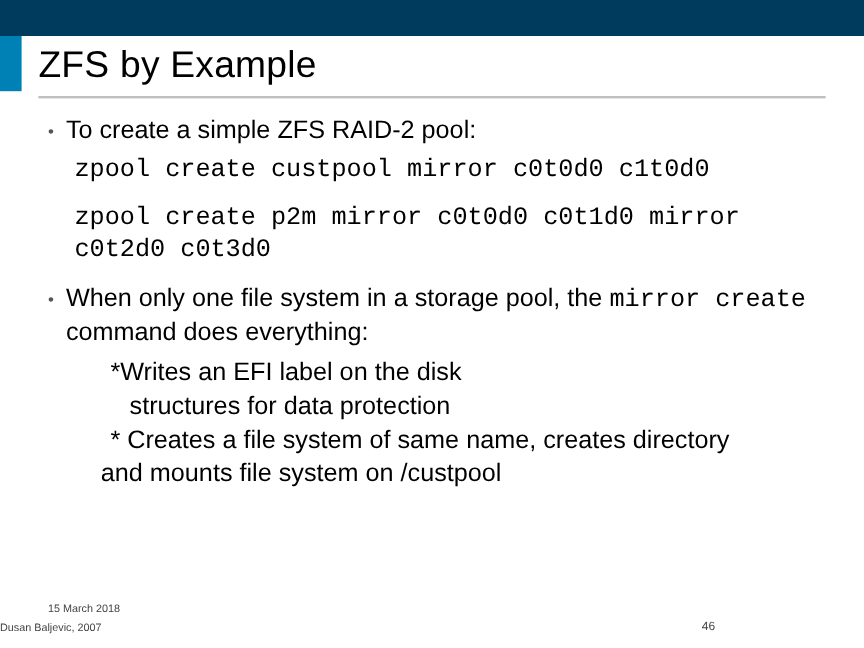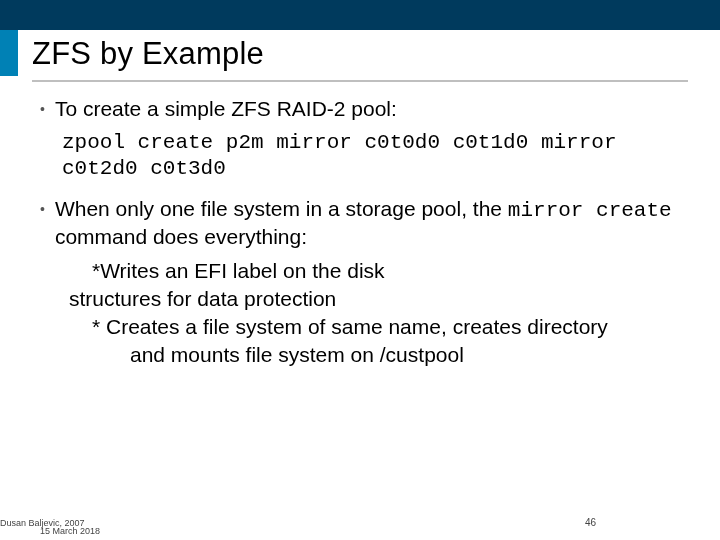--- a/index.html
+++ b/index.html
@@ -9,53 +9,54 @@
   .sidebar { position: absolute; top: 30px; left: 0; width: 18px; height: 46px; background: #0081b5; }
   .title { position: absolute; top: 36px; left: 32px; font-size: 31px; font-weight: 400; letter-spacing: 0.2px; }
   .hr { position: absolute; top: 80px; left: 32px; width: 656px; height: 2px; background: #bfbfbf; }
   .body { position: absolute; top: 96px; left: 40px; width: 640px; }
   .bullet-row { display: flex; align-items: flex-start; margin-bottom: 8px; }
   .dot { font-size: 14px; line-height: 22px; color: #555; margin-right: 10px; margin-top: 2px; }
   .btxt { font-size: 21px; line-height: 26px; }
   .code { font-family: "Courier New", Courier, monospace; font-size: 21px; line-height: 26px; margin-left: 22px; margin-bottom: 14px; white-space: pre-wrap; }
   .sub { margin-left: 52px; font-size: 21px; line-height: 26px; margin-top: 2px; }
   .inline-code { font-family: "Courier New", Courier, monospace; }
-  .footer-left { position: absolute; bottom: 4px; left: 40px; font-size: 9px; color: #444; }
+  .footer-left { position: absolute; bottom: 28px; left: 40px; font-size: 9px; color: #444; }
   .footer-center { position: absolute; bottom: 12px; left: 0; width: 720px; text-align: left; font-size: 9px; color: #444; }
   .footer-right { position: absolute; bottom: 12px; right: 24px; font-size: 10px; color: #444; }
 </style>
 </head>
 <body>
 
 <div class="slide">
   <div class="topbar"></div>
   <div class="sidebar"></div>
 
   <div class="title">ZFS by Example</div>
   <div class="hr"></div>
 
   <div class="body">
 
     <div class="bullet-row">
       <span class="dot">•</span>
       <span class="btxt">To create a simple ZFS RAID-2 pool:</span>
     </div>
 
+    <div class="code">zpool create custpool mirror c0t0d0 c1t0d0</div>
     <div class="code">zpool create p2m mirror c0t0d0 c0t1d0 mirror c0t2d0 c0t3d0</div>
 
     <div class="bullet-row">
       <span class="dot">•</span>
       <span class="btxt">
         <span>When only one file system in a storage pool, the </span><span class="inline-code">mirror create</span><span> command does everything:</span>
       </span>
     </div>
 
     <div class="sub">*Writes an EFI label on the disk</div>
-    <div class="sub" style="margin-left:29px">structures for data protection</div>
+    <div class="sub" style="margin-left:68px">structures for data protection</div>
     <div class="sub">* Creates a file system of same name, creates directory</div>
-    <div class="sub" style="margin-left:90px">and mounts file system on /custpool</div>
+    <div class="sub" style="margin-left:44px">and mounts file system on /custpool</div>
 
   </div>
 
   <div class="footer-left">15 March 2018</div>
   <div class="footer-center">Dusan Baljevic, 2007</div>
   <div class="footer-right">46</div>
 </div>
 
 </body></html>

